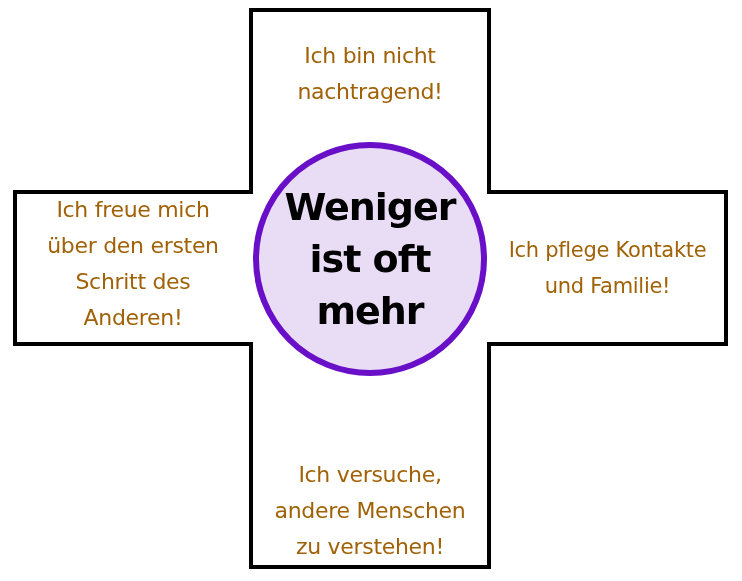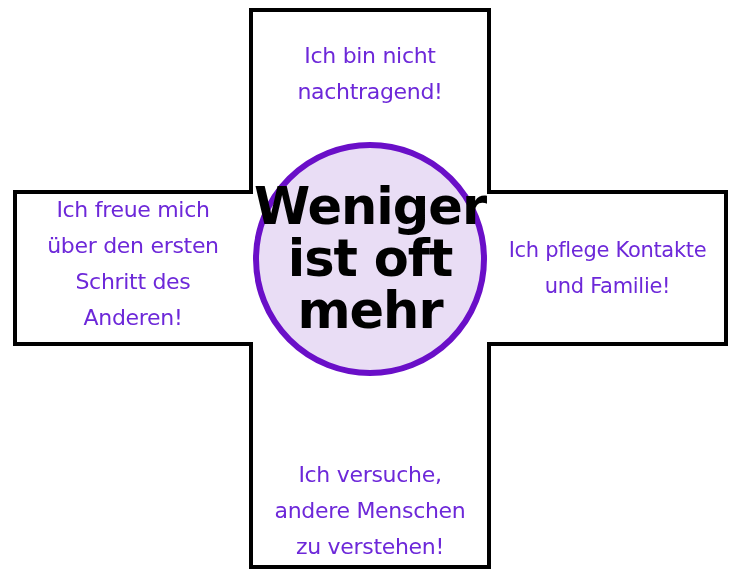--- a/index.html
+++ b/index.html
@@ -2,35 +2,35 @@
 <html><head>
   <meta charset="utf-8">
   <style>
     html, body { margin: 0; padding: 0; background: #ffffff; }
     body { width: 742px; height: 581px; position: relative; overflow: hidden;
            font-family: "Liberation Sans", "DejaVu Sans", sans-serif; }
     #canvas { position: absolute; left: 0; top: 0; width: 742px; height: 581px; }
     .label {
       position: absolute;
       text-align: center;
-      color: #6d28d9;
+      color: #a16207;
       font-family: "DejaVu Sans", "Liberation Sans", sans-serif;
       font-size: 22px;
       line-height: 36px;
       white-space: pre-line;
       letter-spacing: -0.3px;
     }
     #center-text {
       position: absolute;
       left: 253px; top: 142px; width: 234px; height: 234px;
       display: flex; align-items: center; justify-content: center;
       text-align: center;
       font-family: "DejaVu Sans", "Liberation Sans", sans-serif;
       font-weight: bold;
-      font-size: 51px;
+      font-size: 38px;
       line-height: 52px;
       color: #000000;
       white-space: pre-line;
       letter-spacing: -1px;
     }
   </style>
 </head>
 <body>
 
 <div id="canvas">

